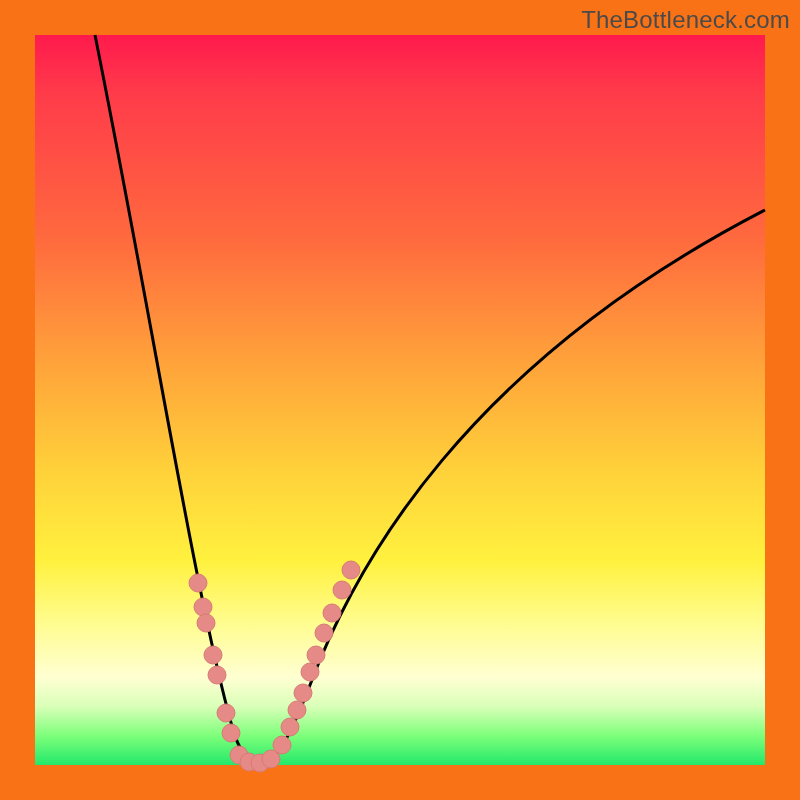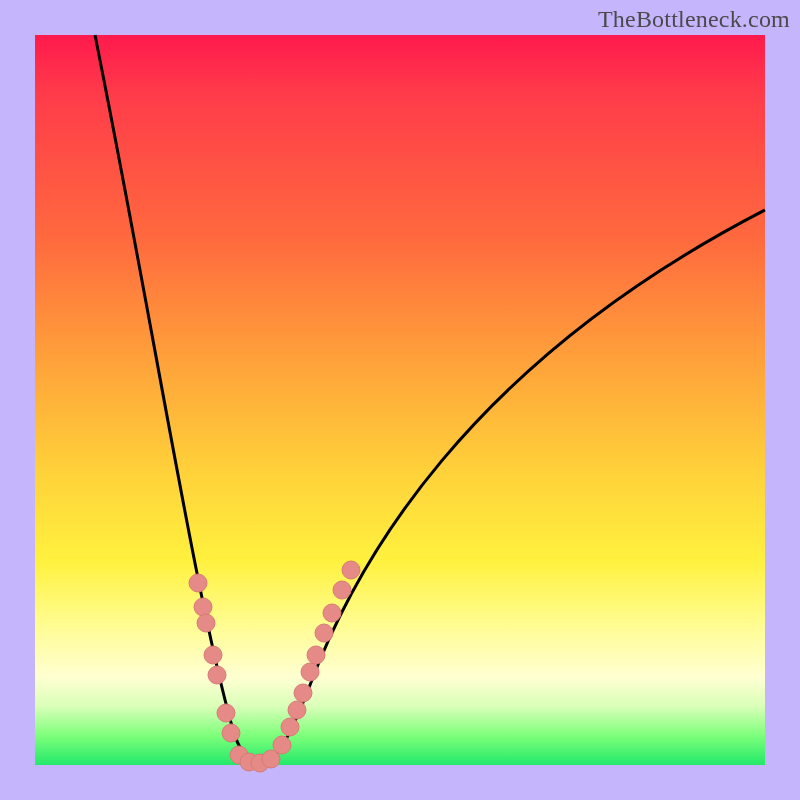--- a/index.html
+++ b/index.html
@@ -10,22 +10,21 @@
     background: #000;
     overflow: hidden;
     font-family: Arial, Helvetica, sans-serif;
   }
   .frame {
     position: absolute;
     left: 0;
     top: 0;
     width: 800px;
     height: 800px;
-    background: #c4b5fd;
-    font-family: Liberation Serif, serif;
+    background: #f97316;
   }
   .plot {
     position: absolute;
     left: 35px;
     top: 35px;
     width: 730px;
     height: 730px;
     
     background: linear-gradient(
       to bottom,

